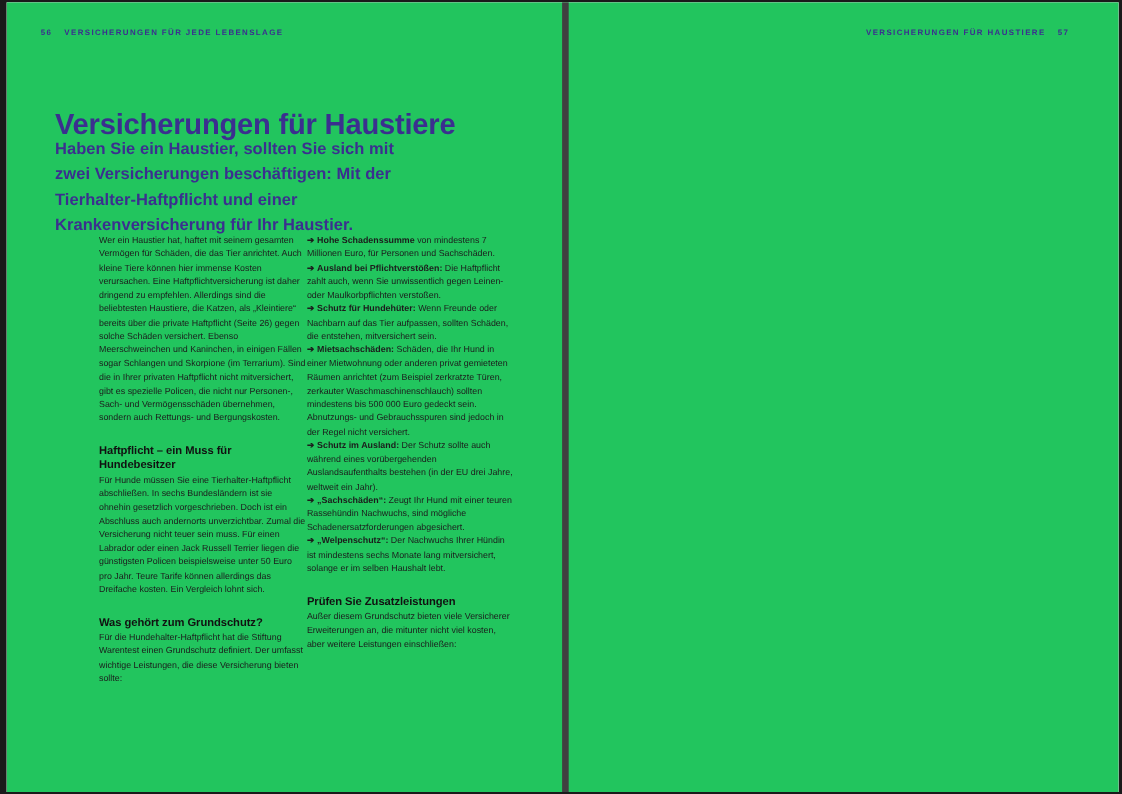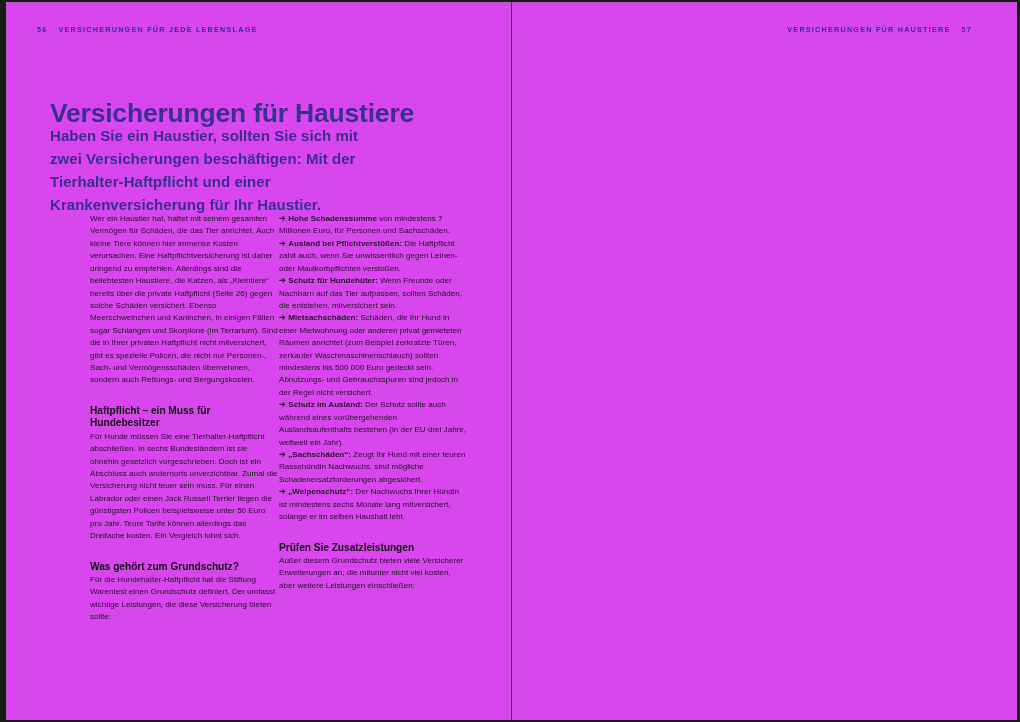--- a/index.html
+++ b/index.html
@@ -20,24 +20,24 @@
     border-top: 2px solid #1a1a1a;
     border-bottom: 2px solid #1a1a1a;
     border-right: 3px solid #1a1a1a;
     overflow: hidden;
   }
   .page {
     position: absolute;
     top: 0;
     height: 718px;
     box-sizing: border-box;
-    background: #d946ef;
+    background: #22c55e;
   }
   .page-left  { left: 0;    width: 505px; }
-  .page-right { left: 505px; width: 506px; border-left: 1px solid #404040; }
+  .page-right { left: 505px; width: 506px; border-left: 6px solid #404040; }
 
   
   .runhead {
     position: absolute;
     top: 23px;
     font-size: 7.2px;
     font-weight: bold;
     letter-spacing: 1.25px;
     color: #3b2f8f;
     white-space: nowrap;

